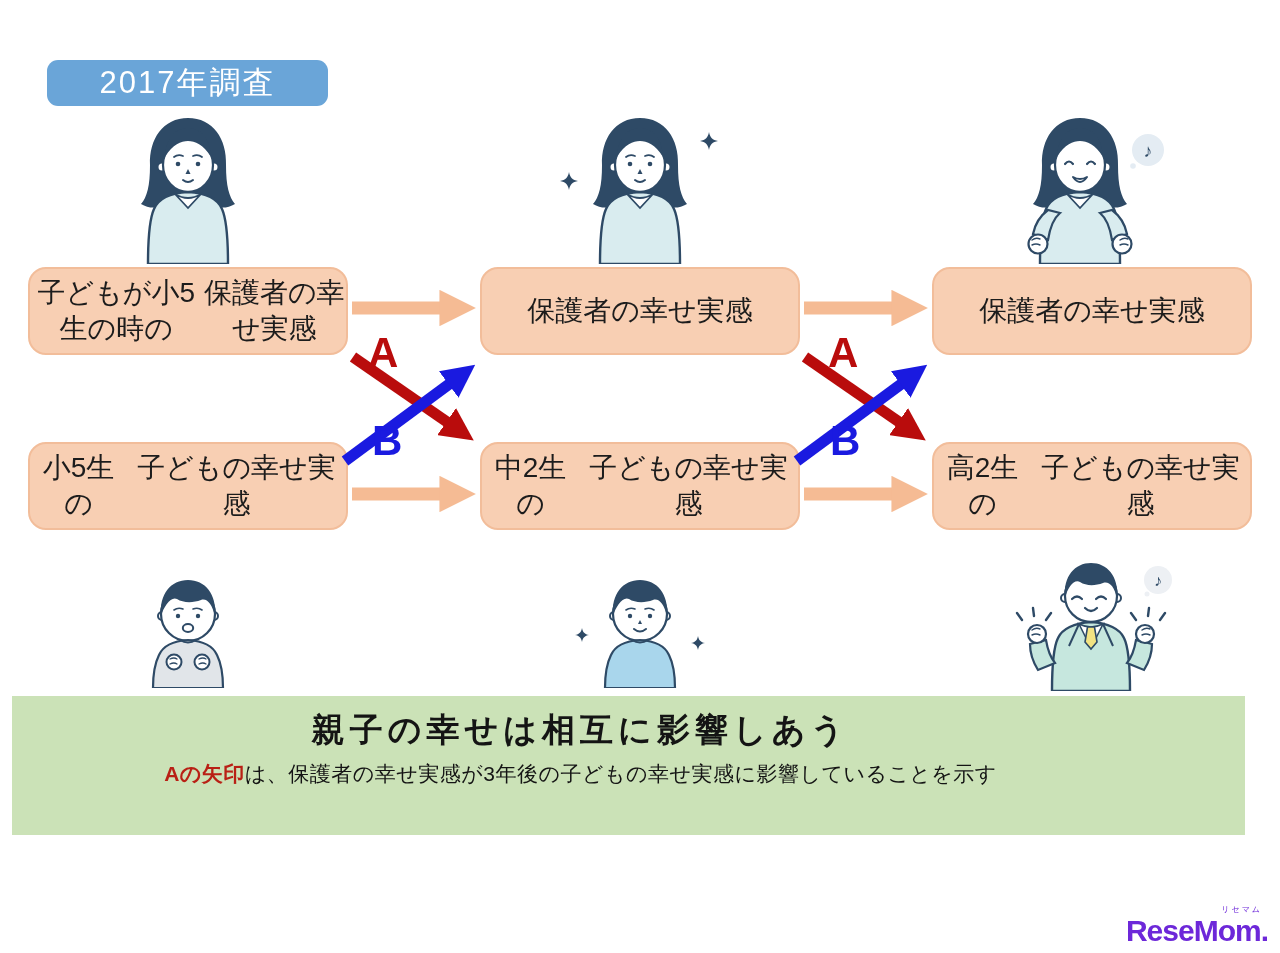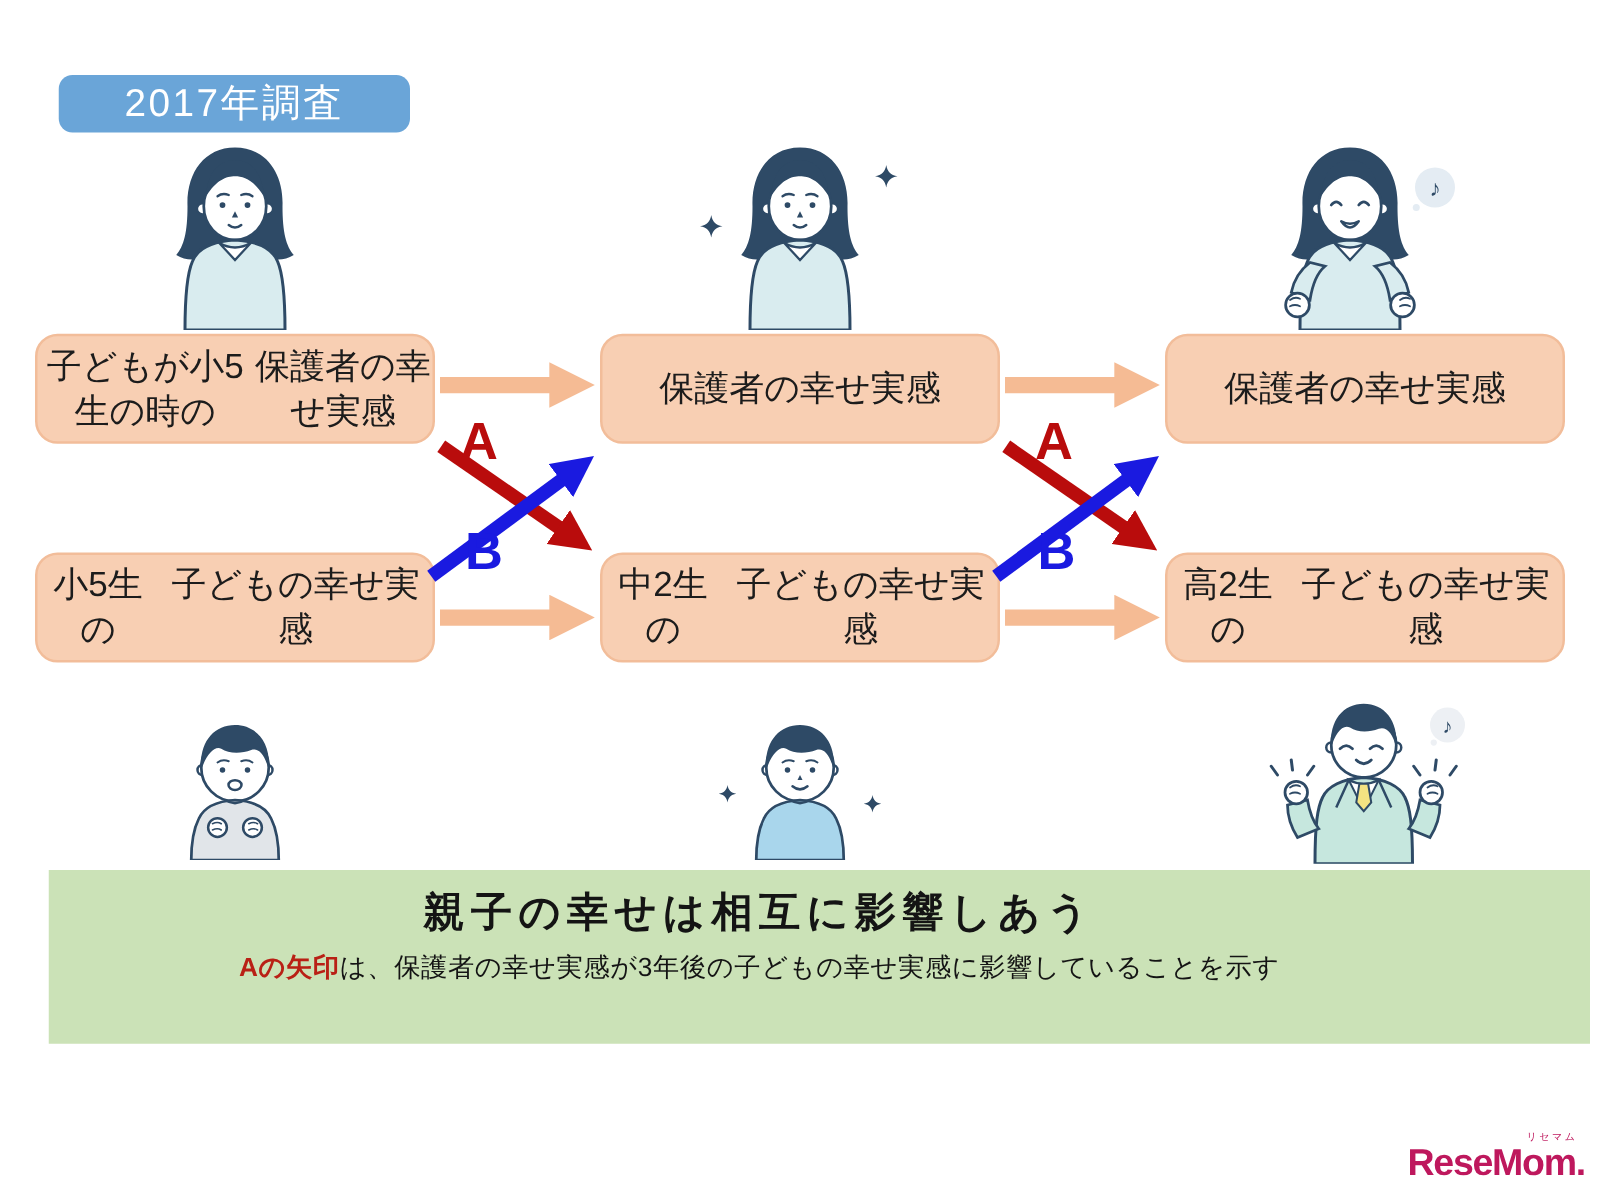--- a/index.html
+++ b/index.html
@@ -25,29 +25,29 @@
   .ab.a{color:#b90c0c}.ab.b{color:#1a1ae0}
   .ab.a1{left:368px;top:332px}.ab.b1{left:372px;top:420px}
   .ab.a2{left:828px;top:332px}.ab.b2{left:830px;top:420px}
 
   
   .illus{position:absolute;}
   .w1{left:128px;top:112px}.w2{left:558px;top:112px}.w3{left:1008px;top:112px}
   .b1{left:138px;top:566px}.b2{left:573px;top:566px}.b3{left:1006px;top:554px}
 
   
-  .legend{position:absolute;left:39px;top:696px;width:1233px;height:139px;background:#cbe2b7;
+  .legend{position:absolute;left:12px;top:696px;width:1233px;height:139px;background:#cbe2b7;
           box-sizing:border-box;padding:12px 96px 0 0;text-align:center;color:#141414;}
   .legend-title{font-size:33px;font-weight:bold;letter-spacing:5px;}
   .legend-line{font-size:21px;margin-top:7px;letter-spacing:0.5px;font-weight:500;}
   .lead-a{color:#b92015;font-weight:bold;margin-top:47px;}
   .lead-b{color:#1a1ae0;font-weight:bold;}
 
   
-  .logo{position:absolute;right:12px;top:906px;text-align:right;color:#be185d;}
+  .logo{position:absolute;right:12px;top:906px;text-align:right;color:#6d28d9;}
   .logo-ruby{font-size:8px;letter-spacing:2px;margin-right:6px;line-height:1;}
   .logo-main{font-size:30px;font-weight:bold;letter-spacing:-1px;line-height:1.1;text-align:center;}
 </style>
 </head>
 <body>
 
 <div class="canvas">
 
   <div class="badge c1">2017年調査</div>
 

